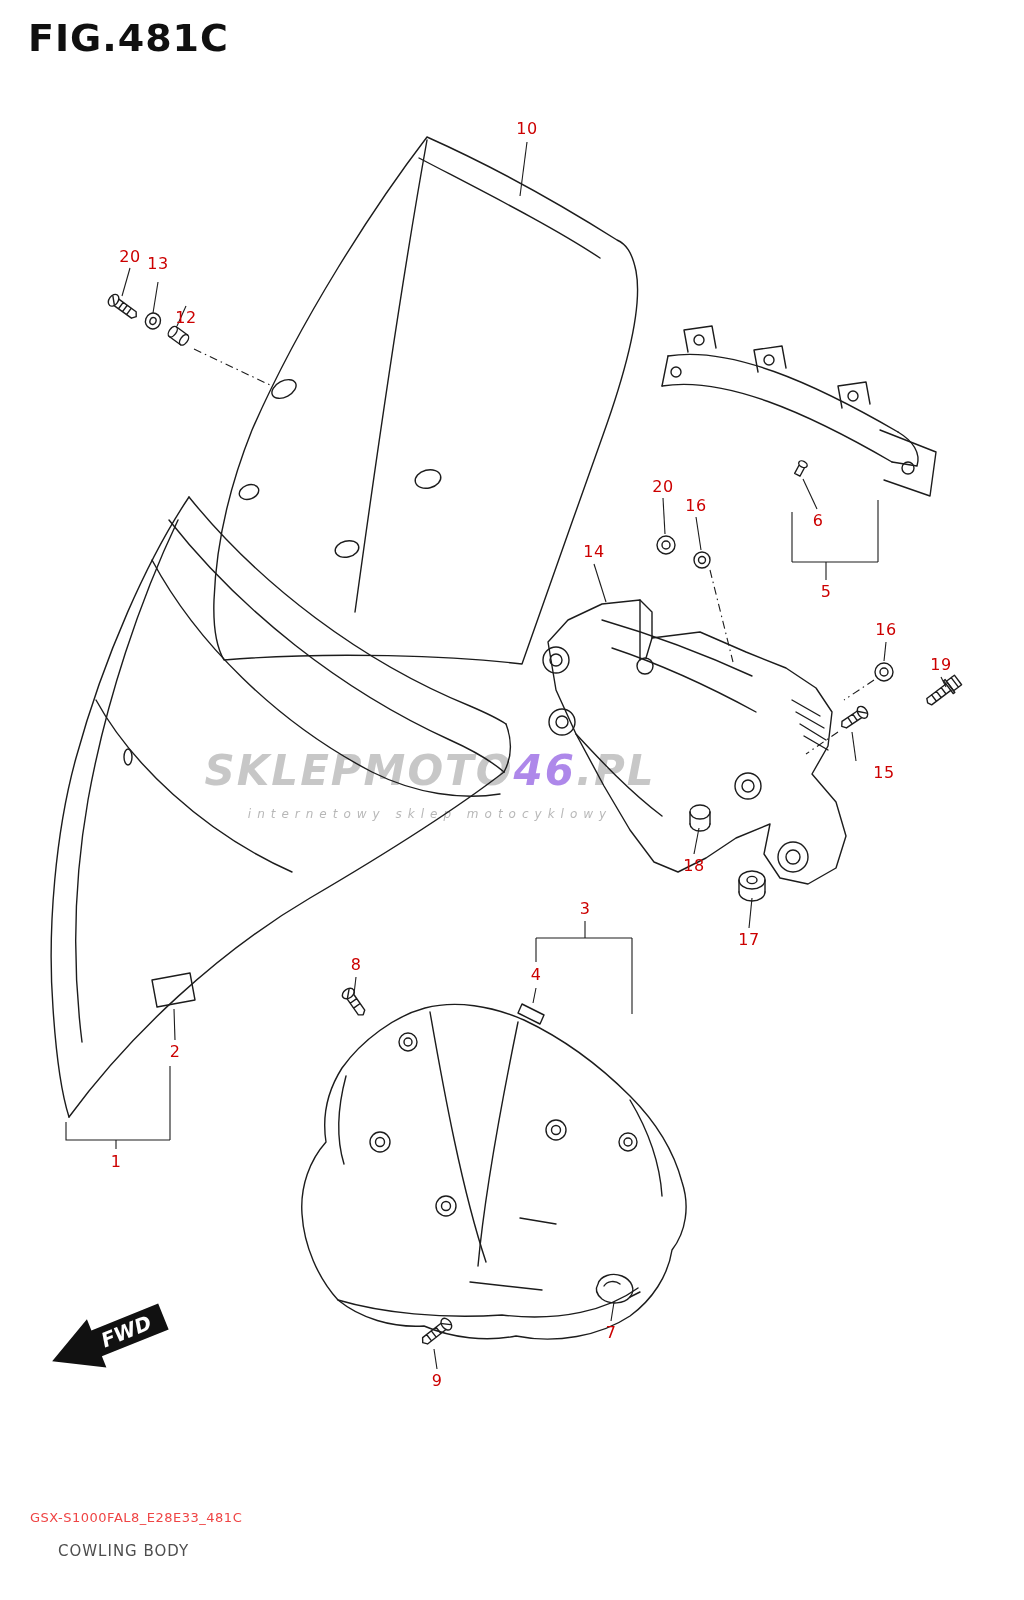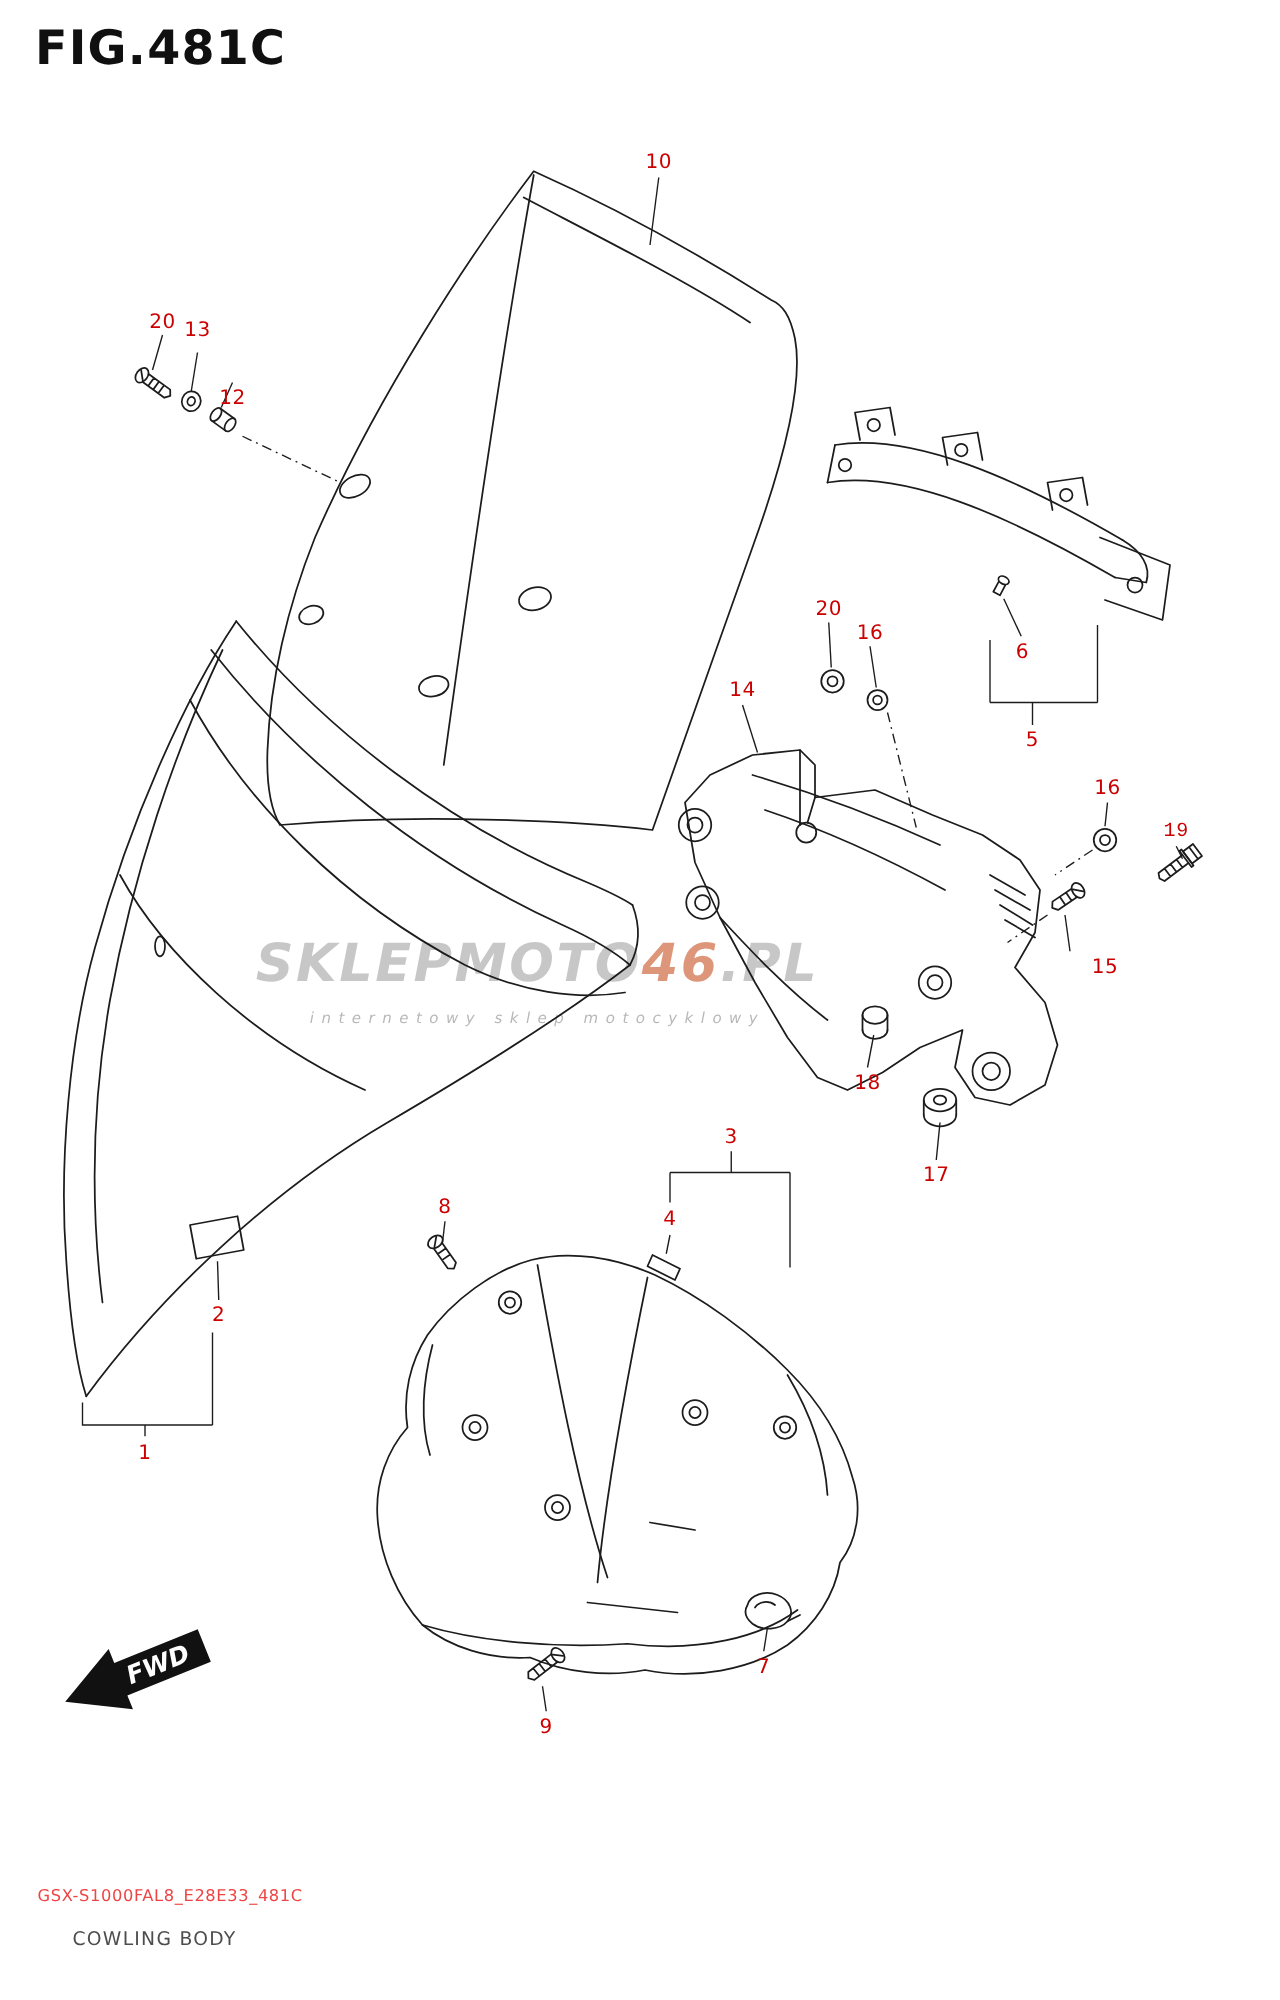--- a/index.html
+++ b/index.html
@@ -42,21 +42,21 @@
 </style>
 </head>
 <body>
 
 <div class="page">
 
   <div class="fig-title">FIG.481C</div>
 
   <div class="watermark">
     <div class="brand" style="color: rgb(154, 154, 154);">
-      <span>SKLEPMOTO</span><span class="accent" style="color: #c2410c;">46</span><span>.PL</span>
+      <span>SKLEPMOTO</span><span class="accent" style="color: #6d28d9;">46</span><span>.PL</span>
     </div>
     <div class="tagline" style="color: rgb(154, 154, 154);">internetowy sklep motocyklowy</div>
   </div>
 
   <svg class="diagram-svg" viewBox="0 0 1024 1600" xmlns="http://www.w3.org/2000/svg">
 
     <g class="line-art">
 
       <g>
         <path d="M427,137 C375,205 300,320 252,430 C230,485 216,545 214,600 C213,627 217,648 224,660 C330,651 456,656 522,664 C545,600 576,510 603,435 C626,371 643,308 636,271 C632,252 626,244 617,240 C560,204 492,166 427,137 Z"></path>
@@ -258,21 +258,21 @@
       <span class="part-label" style="left: 527px; top: 129px;">10</span>
       <span class="part-label" style="left: 130px; top: 257px;">20</span>
       <span class="part-label" style="left: 158px; top: 264px;">13</span>
       <span class="part-label" style="left: 186px; top: 295px; margin-top: 23px;">12</span>
       <span class="part-label" style="left: 663px; top: 487px;">20</span>
       <span class="part-label" style="left: 696px; top: 506px;">16</span>
       <span class="part-label" style="left: 818px; top: 521px;">6</span>
       <span class="part-label" style="left: 594px; top: 552px;">14</span>
       <span class="part-label" style="left: 826px; top: 592px;">5</span>
       <span class="part-label" style="left: 886px; top: 630px;">16</span>
-      <span class="part-label" style="left: 941px; top: 665px; font-family: Liberation Mono, monospace;">19</span>
+      <span class="part-label" style="left: 941px; top: 665px;">19</span>
       <span class="part-label" style="left: 856px; top: 773px; margin-left: 28px;">15</span>
       <span class="part-label" style="left: 694px; top: 866px;">18</span>
       <span class="part-label" style="left: 585px; top: 909px;">3</span>
       <span class="part-label" style="left: 749px; top: 940px;">17</span>
       <span class="part-label" style="left: 356px; top: 965px;">8</span>
       <span class="part-label" style="left: 536px; top: 975px;">4</span>
       <span class="part-label" style="left: 175px; top: 1052px;">2</span>
       <span class="part-label" style="left: 116px; top: 1162px;">1</span>
       <span class="part-label" style="left: 611px; top: 1333px;">7</span>
       <span class="part-label" style="left: 437px; top: 1381px;">9</span>

